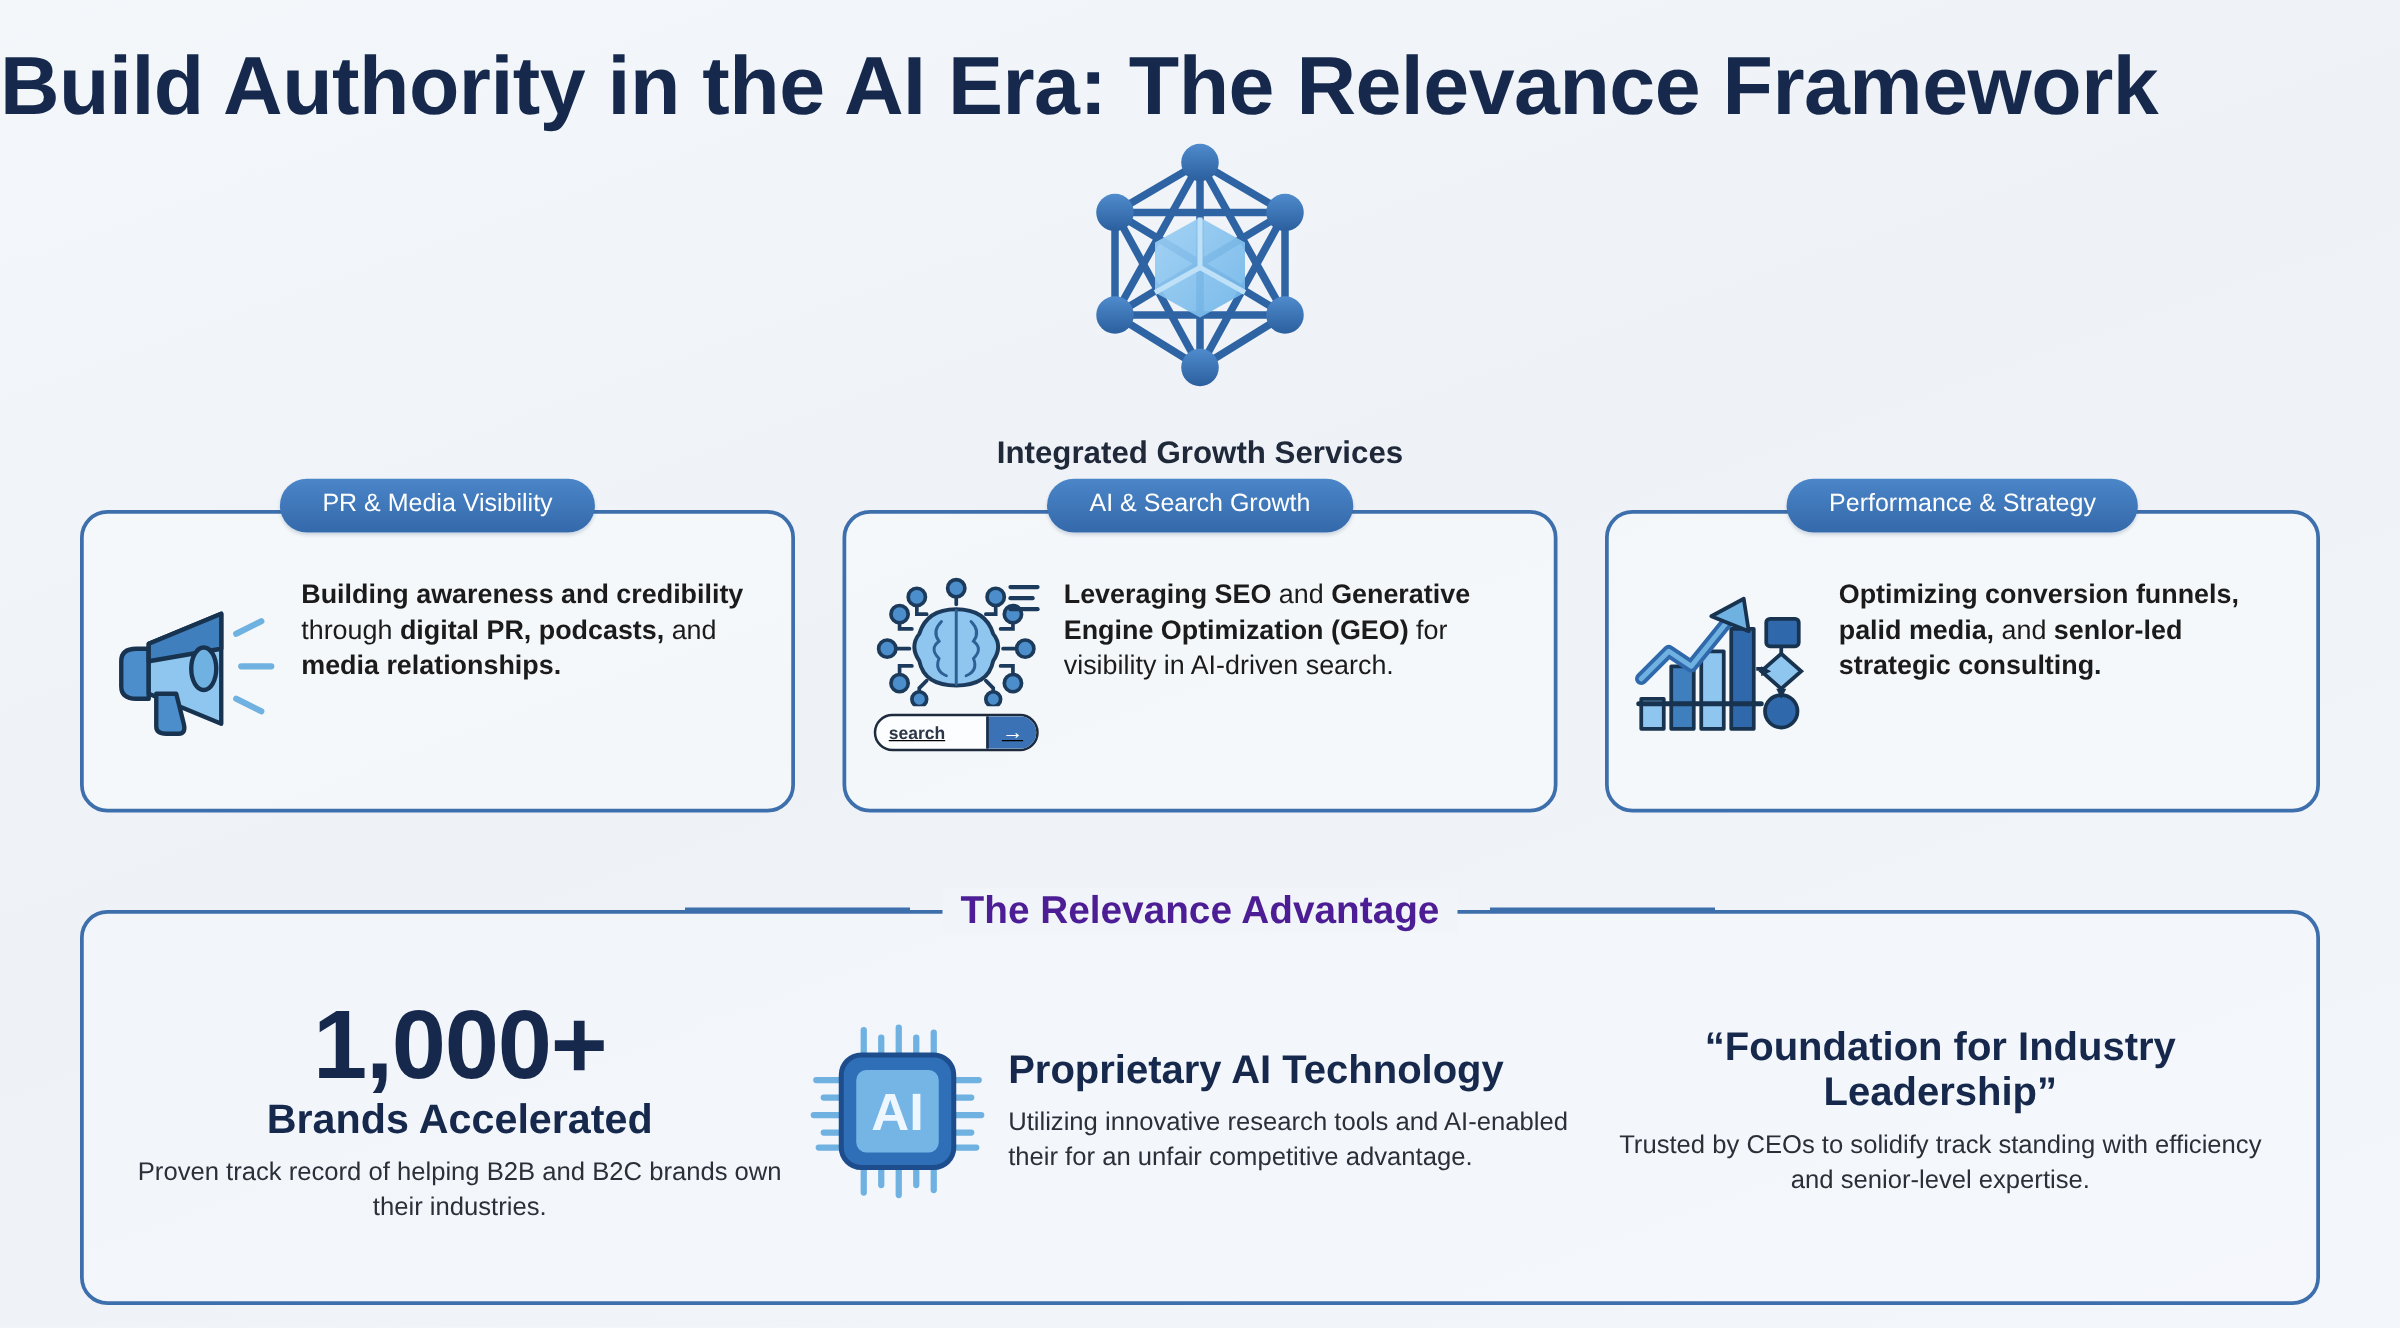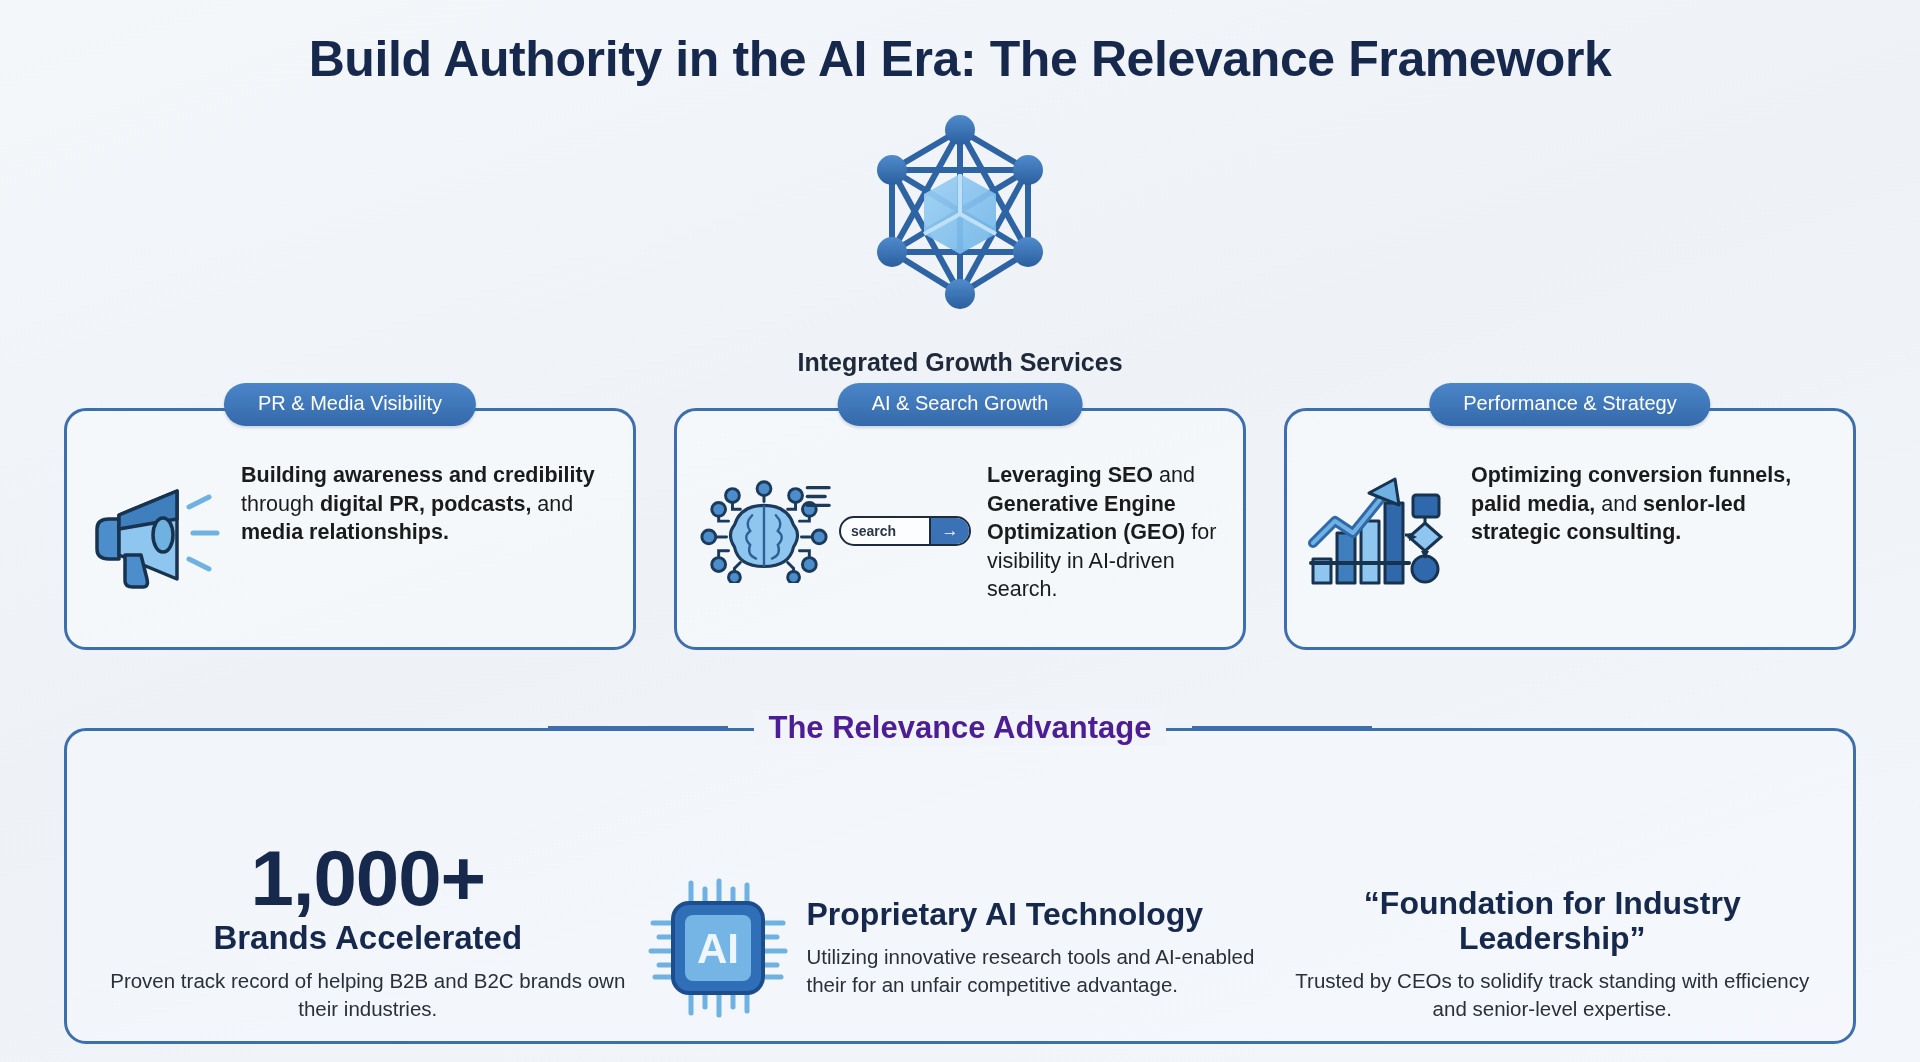--- a/index.html
+++ b/index.html
@@ -18,22 +18,22 @@
     inset: 0;
     background: linear-gradient(160deg, #f4f7fa 0%, #eef2f7 45%, #f3f6fa 100%);
   }
 
   
   .page-title {
     position: absolute;
     top: 30px;
     left: 0;
     width: 100%;
-    text-align: center;
-    font-size: 50px;
+    text-align: left;
+    font-size: 66px;
     font-weight: bold;
     color: #16294d;
     letter-spacing: -0.4px;
     white-space: nowrap;
   }
 
   
   .hub-icon {
     position: absolute;
     top: 112px;
@@ -99,22 +99,23 @@
   .pillar-ico {
     flex: 0 0 140px;
     height: 140px;
     display: flex;
     align-items: center;
     justify-content: center;
     margin-top: 6px;
   }
 
   .pillar-ico.stacked {
-    flex-direction: row;
+    flex-direction: column;
     gap: 6px;
+    text-decoration: underline;
   }
 
   .pillar-text {
     font-size: 21.5px;
     line-height: 1.33;
     color: #1b1b1b;
     padding-top: 6px;
   }
 
   .pillar-text b { font-weight: bold; }
@@ -175,21 +176,21 @@
   .adv-box {
     position: absolute;
     top: 728px;
     left: 64px;
     right: 64px;
     bottom: 18px;
     border: 3px solid #3e6fad;
     border-radius: 22px;
     background: rgba(248,251,254,0.4);
     display: flex;
-    align-items: flex-end;
+    align-items: center;
     padding: 24px 30px 18px;
   }
 
   .adv-col { flex: 1; }
 
   .stat-num {
     font-size: 78px;
     font-weight: bold;
     color: #16294d;
     text-align: center;

